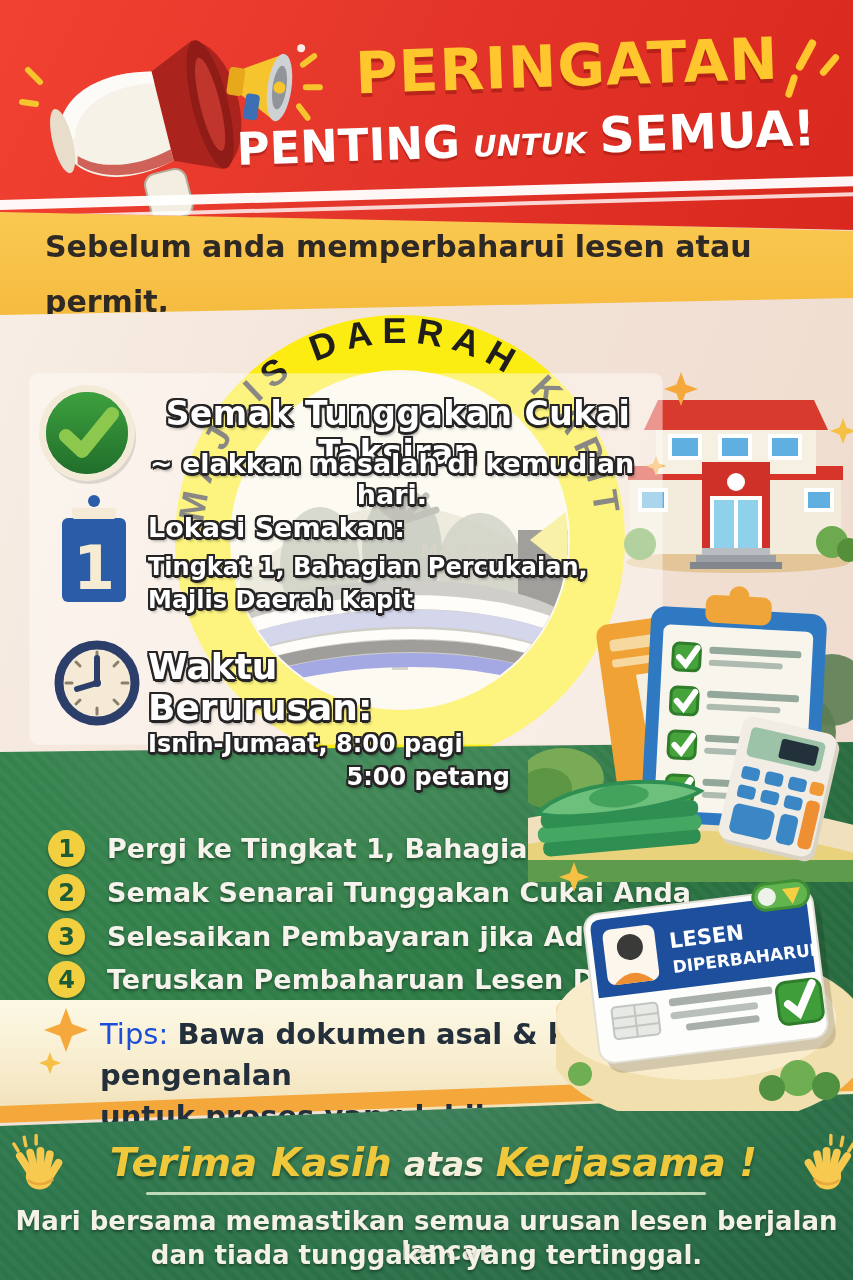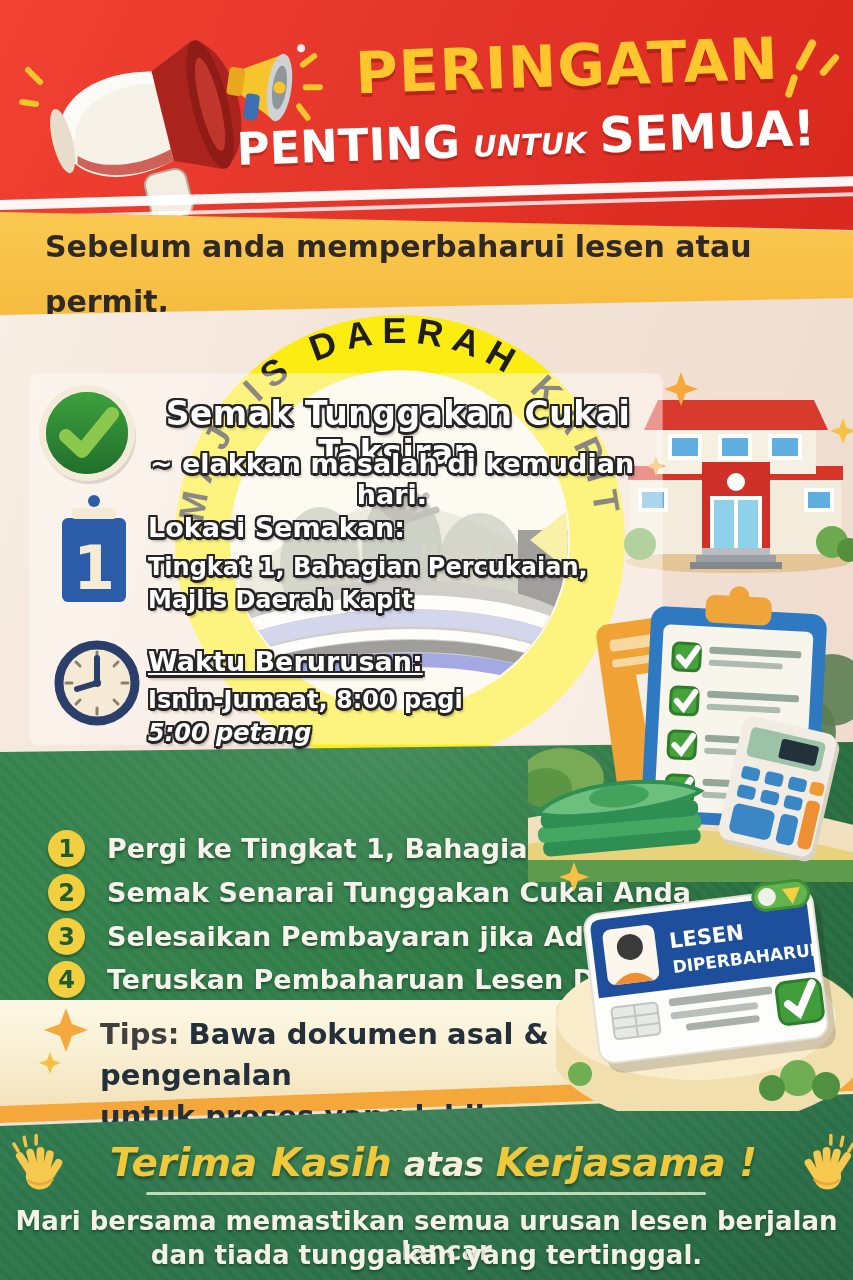--- a/index.html
+++ b/index.html
@@ -63,23 +63,23 @@
   .check-sub{position:absolute;left:118px;top:448px;width:548px;text-align:center;
     font-size:27px;z-index:5;}
 
   #loc-icon{position:absolute;left:58px;top:494px;width:72px;height:112px;z-index:5;}
   .loc-block{position:absolute;left:148px;top:512px;width:470px;z-index:5;}
   .loc-block .hd{font-size:27px;margin-bottom:8px;}
   .loc-block .ln{font-size:24px;line-height:33px;}
 
   #clock-icon{position:absolute;left:54px;top:640px;width:86px;height:86px;z-index:5;}
   .hours-block{position:absolute;left:148px;top:646px;width:362px;z-index:5;}
-  .hours-block .hd{font-size:27px;margin-bottom:7px;text-decoration:underline;}
+  .hours-block .hd{font-size:36px;}
   .hours-block .ln{font-size:24px;line-height:33px;}
-  .hours-block .ln2{text-align:left;font-style:italic;}
+  .hours-block .ln2{text-align:right;}
 
   .sparkle{position:absolute;z-index:4;}
 
   
   #steps{position:absolute;left:0;top:742px;width:853px;height:258px;z-index:2;
     background:
       repeating-linear-gradient(45deg,rgba(255,255,255,.03) 0 5px,rgba(0,0,0,0) 5px 10px),
       radial-gradient(ellipse at 45% 0%,rgba(255,255,255,.10),rgba(0,0,0,0) 60%),
       linear-gradient(105deg,#35824d 0%,#2e7b46 55%,#27693e 100%);
     clip-path:polygon(0 10px,100% 0,100% 100%,0 100%);}
@@ -98,21 +98,21 @@
   
   #checklist-illo{position:absolute;left:528px;top:582px;width:330px;height:300px;z-index:6;}
   #card-blob{position:absolute;left:556px;top:856px;width:300px;height:255px;z-index:8;}
   #building{position:absolute;left:618px;top:378px;width:235px;height:195px;z-index:4;}
 
   
   #tips{position:absolute;left:0;top:998px;width:853px;height:112px;z-index:1;
     background:linear-gradient(180deg,#fdf9e6 0%,#f8eed0 55%,#f2e2ba 100%);}
   .tips-block{position:absolute;left:100px;top:1014px;width:560px;z-index:5;
     font-size:29px;line-height:41px;color:#232f3b;font-family:"DejaVu Sans",sans-serif;}
-  .tips-label{color:#404040;font-weight:700;}
+  .tips-label{color:#1d4ed8;font-weight:400;}
   .tips-bold{font-weight:800;}
   .tips-reg{font-weight:600;}
   #tips-sparkles{position:absolute;left:36px;top:1006px;width:60px;height:70px;z-index:5;}
 
   
   #orange-stripe{position:absolute;left:-25px;top:1107px;width:910px;height:17px;z-index:4;
     background:#f4a83c;transform:rotate(-2.15deg);transform-origin:left center;}
 
   
   #footer{position:absolute;left:0;top:1080px;width:853px;height:200px;z-index:7;

